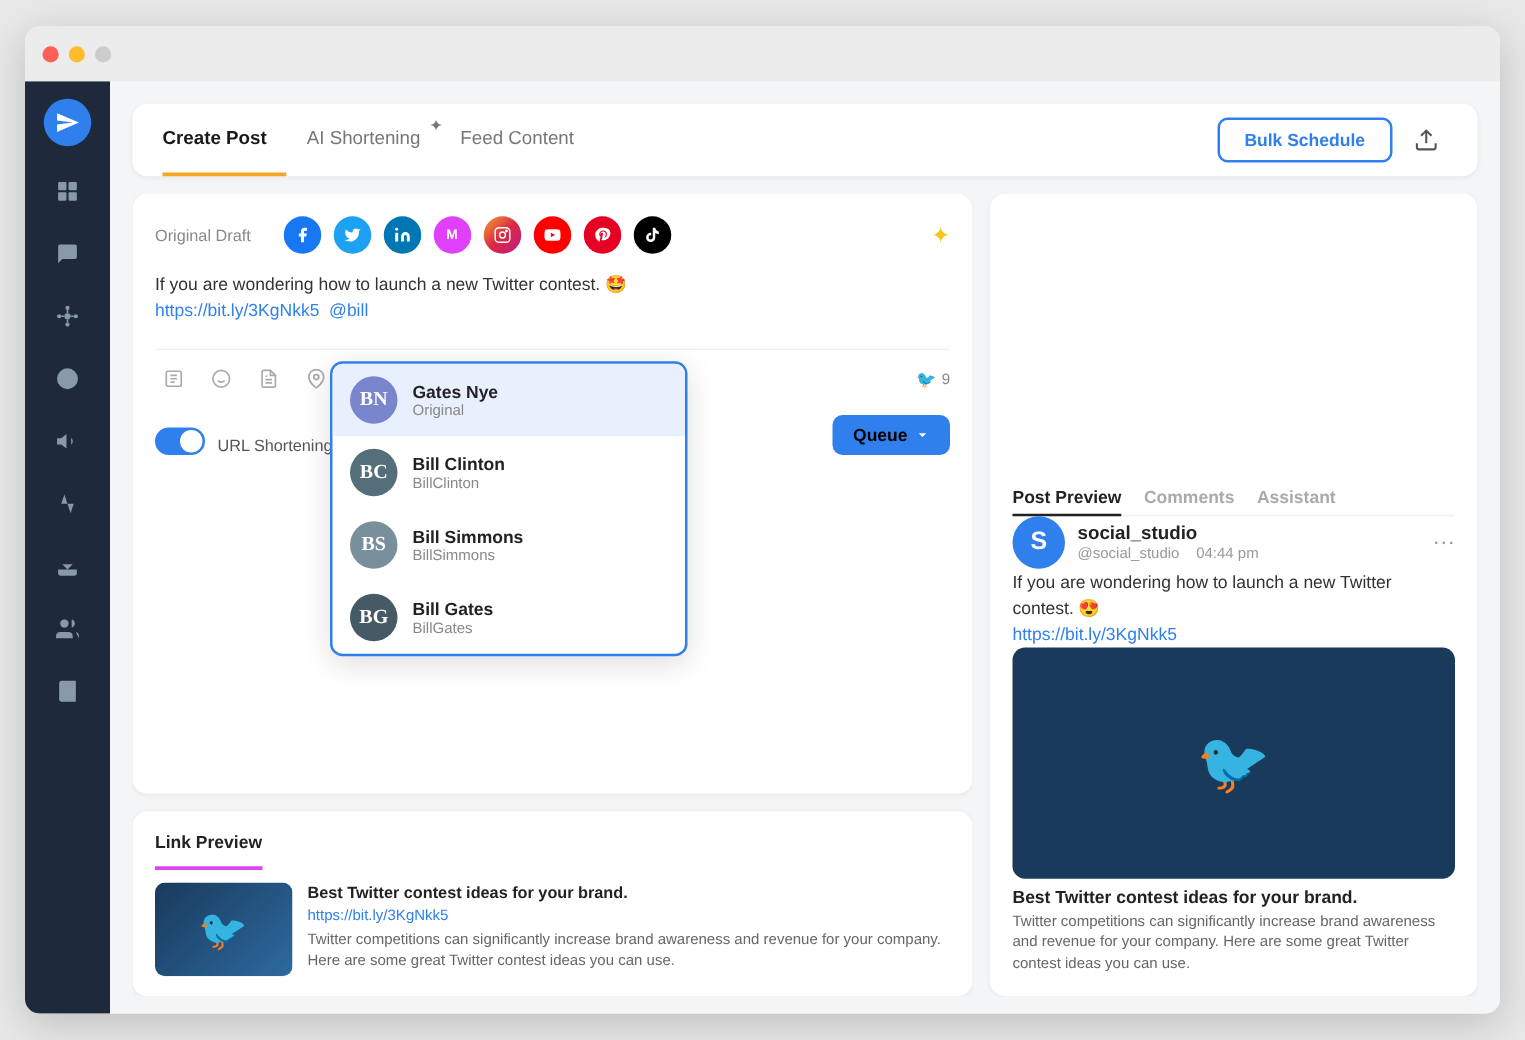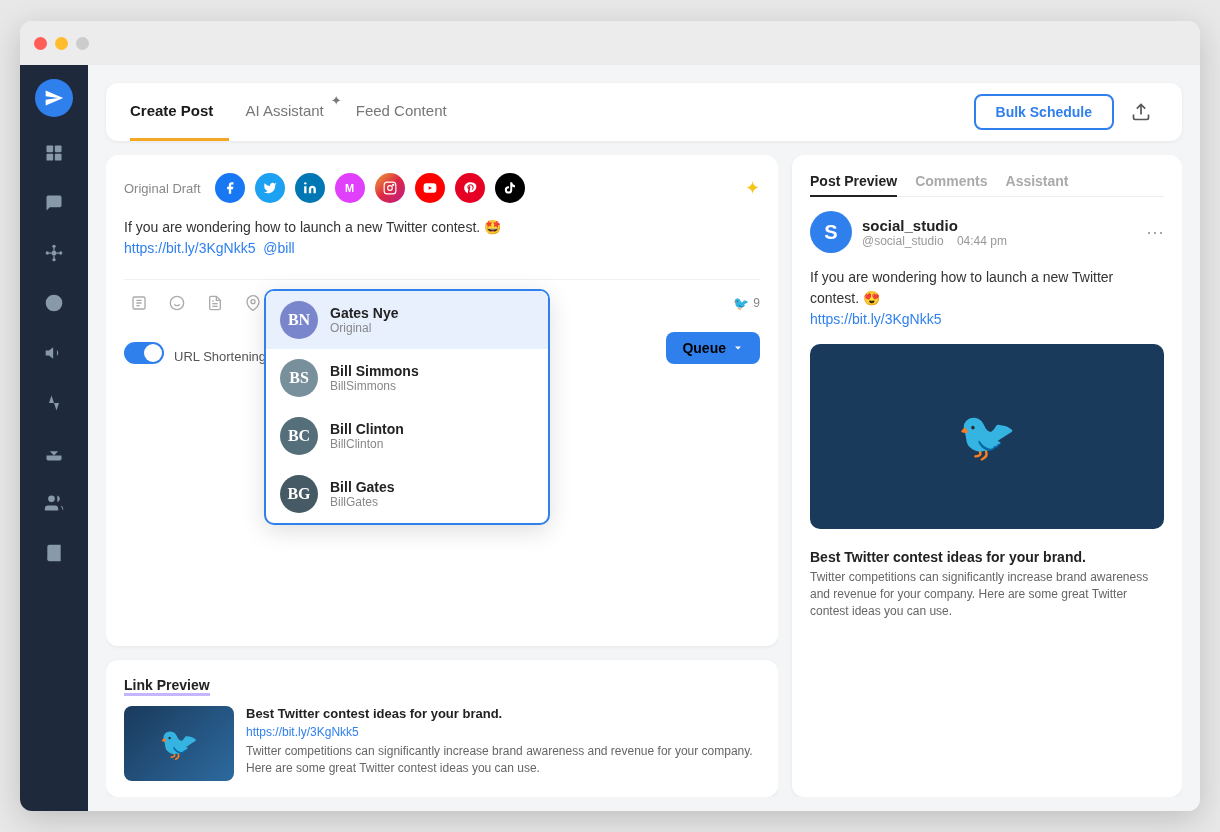--- a/index.html
+++ b/index.html
@@ -156,21 +156,21 @@
     }
     
     .draft-header {
       display: flex;
       align-items: center;
       gap: 10px;
     }
     .draft-label {
       font-size: 13px;
       color: #888;
-      margin-right: 4px;
+      margin-right: 16px;
     }
     .social-icon {
       width: 30px; height: 30px;
       border-radius: 50%;
       display: flex; align-items: center; justify-content: center;
       cursor: pointer;
       font-size: 14px;
     }
     .social-fb { background: #1877f2; color: white; }
     .social-tw { background: #1da1f2; color: white; }
@@ -299,23 +299,23 @@
       background: white;
       border-radius: 12px;
       padding: 16px 18px;
       box-shadow: 0 1px 4px rgba(0,0,0,0.06);
       flex-shrink: 0;
     }
     .link-preview-title {
       font-size: 14px;
       font-weight: 700;
       color: #222;
-      border-bottom: 3px solid #c4b5fd;
+      border-bottom: 3px solid #d946ef;
       display: inline-block;
-      padding-bottom: 0;
+      padding-bottom: 12px;
       margin-bottom: 10px;
     }
     .link-preview-content {
       display: flex;
       gap: 12px;
     }
     .link-preview-img {
       width: 110px; height: 75px;
       background: #2a4a7f;
       border-radius: 8px;
@@ -336,24 +336,24 @@
     .link-preview-url { font-size: 12px; color: #2f80ed; margin-bottom: 4px; }
     .link-preview-desc { font-size: 12px; color: #666; line-height: 1.4; }
     
     .right-panel {
       width: 390px;
       background: white;
       border-radius: 12px;
       padding: 18px;
       display: flex;
       flex-direction: column;
-      gap: 14px;
       flex-shrink: 0;
       box-shadow: 0 1px 4px rgba(0,0,0,0.06);
       overflow: hidden;
+      justify-content: flex-end;
     }
     .right-tabs {
       display: flex;
       align-items: center;
       gap: 18px;
       border-bottom: 1px solid #eee;
       padding-bottom: 8px;
     }
     .right-tab {
       font-size: 14px;
@@ -495,21 +495,21 @@
       </div>
     </div>
 
     <div class="main">
 
       <div class="tabs-card">
         <div class="tab-item active">
           <span>Create Post</span>
         </div>
         <div class="tab-item" style="position:relative;">
-          <span>AI Assistant</span>
+          <span>AI Shortening</span>
           <span class="tab-ai-badge">✦</span>
         </div>
         <div class="tab-item">
           <span>Feed Content</span>
         </div>
         <div class="tabs-spacer"></div>
         <button class="bulk-schedule-btn">Bulk Schedule</button>
         <div class="export-icon-btn">
           <svg width="20" height="20" viewBox="0 0 24 24" fill="none" stroke="#555" stroke-width="2">
             <path d="M21 15v4a2 2 0 0 1-2 2H5a2 2 0 0 1-2-2v-4"></path>
@@ -581,31 +581,31 @@
 
               <div class="mention-dropdown">
                 <div class="mention-item selected">
                   <div class="mention-avatar" style="background:#7986cb; color:white;">BN</div>
                   <div class="mention-info">
                     <span class="mention-name">Gates Nye</span>
                     <span class="mention-handle">Original</span>
                   </div>
                 </div>
                 <div class="mention-item">
+                  <div class="mention-avatar" style="background:#546e7a; color:white;">BC</div>
+                  <div class="mention-info">
+                    <span class="mention-name">Bill Clinton</span>
+                    <span class="mention-handle">BillClinton</span>
+                  </div>
+                </div>
+                <div class="mention-item">
                   <div class="mention-avatar" style="background:#78909c; color:white;">BS</div>
                   <div class="mention-info">
                     <span class="mention-name">Bill Simmons</span>
                     <span class="mention-handle">BillSimmons</span>
-                  </div>
-                </div>
-                <div class="mention-item">
-                  <div class="mention-avatar" style="background:#546e7a; color:white;">BC</div>
-                  <div class="mention-info">
-                    <span class="mention-name">Bill Clinton</span>
-                    <span class="mention-handle">BillClinton</span>
                   </div>
                 </div>
                 <div class="mention-item">
                   <div class="mention-avatar" style="background:#455a64; color:white;">BG</div>
                   <div class="mention-info">
                     <span class="mention-name">Bill Gates</span>
                     <span class="mention-handle">BillGates</span>
                   </div>
                 </div>
               </div>

